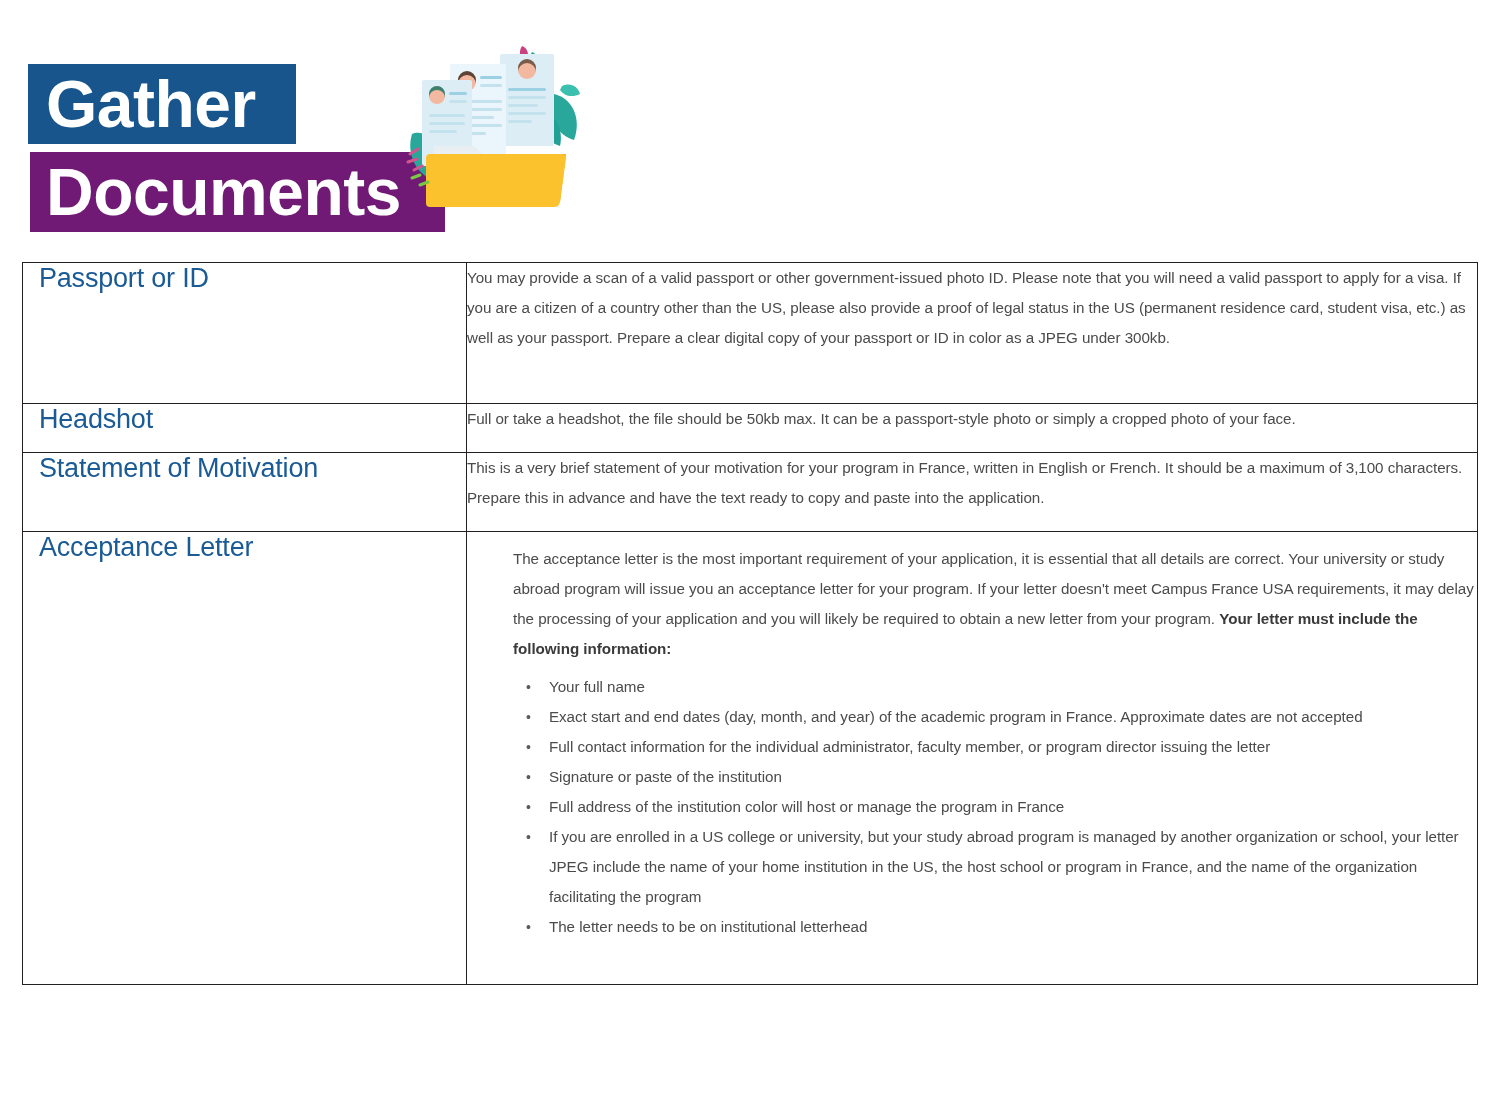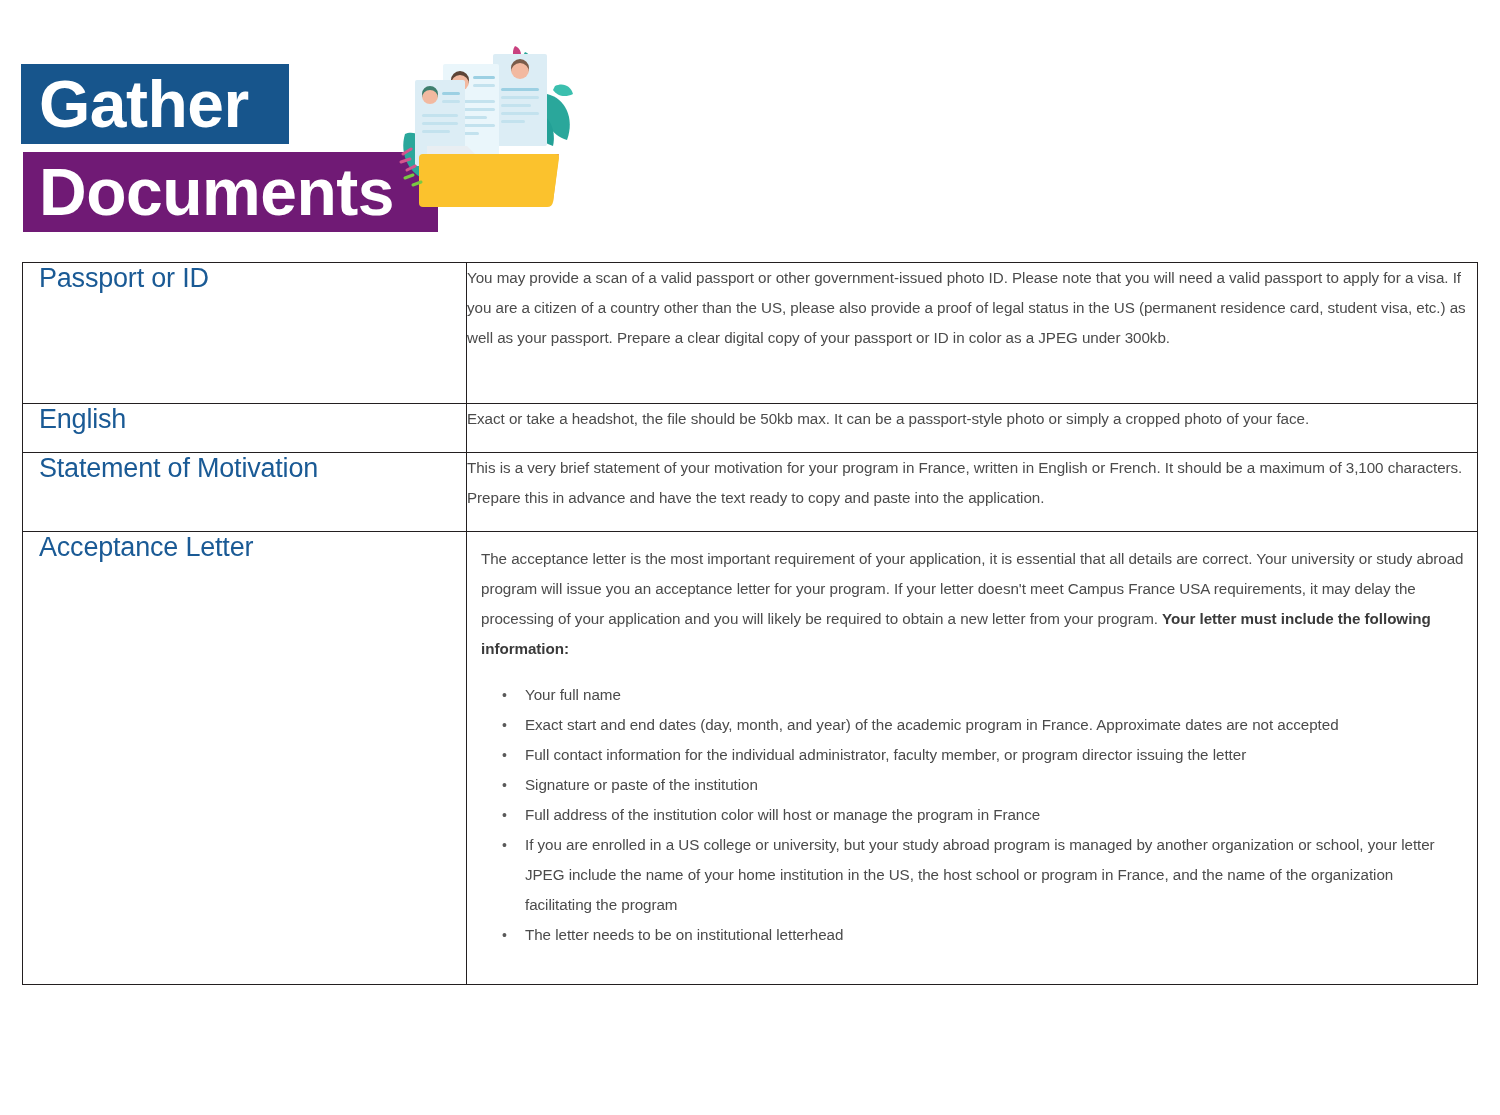--- a/index.html
+++ b/index.html
@@ -11,21 +11,21 @@
     width: 1500px;
     height: 1115px;
     position: relative;
     font-family: "Liberation Sans", sans-serif;
     -webkit-font-smoothing: antialiased;
   }
 
   
   #header {
     position: absolute;
-    left: 1px;
+    left: 8px;
     top: 0;
     width: 1492px;
     height: 250px;
   }
   .banner {
     position: absolute;
     display: flex;
     align-items: center;
     color: #ffffff;
     font-weight: bold;
@@ -96,26 +96,26 @@
     font-size: 15.2px;
     line-height: 30px;
     letter-spacing: -0.05px;
   }
   
   #row-passport td { height: 140px; }
   #row-headshot td { height: 48px; }
   #row-statement td { height: 78px; }
   #row-acceptance td { height: 440px; }
 
-  #row-acceptance .desc-cell { padding-left: 14px; padding-top: 12px; }
+  #row-acceptance .desc-cell { padding-left: 46px; padding-top: 12px; }
 
   .bold-lead { font-weight: bold; color: #3a3a3a; }
 
   ul.req-list {
-    margin: 16px;
+    margin: 8px;
     padding: 0;
     list-style: none;
   }
   ul.req-list li {
     position: relative;
     padding-left: 28px;
     color: #4b4b4b;
     font-size: 15.2px;
     line-height: 30px;
     letter-spacing: -0.05px;
@@ -218,24 +218,24 @@
       <td class="label-cell">
         <div class="row-title">Passport or ID</div>
       </td>
       <td class="desc-cell">
         <div class="desc-text">You may provide a scan of a valid passport or other government-issued photo ID. Please note that you will need a valid passport to apply for a visa. If you are a citizen of a country other than the US, please also provide a proof of legal status in the US (permanent residence card, student visa, etc.) as well as your passport. Prepare a clear digital copy of your passport or ID in color as a JPEG under 300kb.</div>
       </td>
     </tr>
 
     <tr id="row-headshot">
       <td class="label-cell">
-        <div class="row-title">English</div>
-      </td>
-      <td class="desc-cell">
-        <div class="desc-text">Exact or take a headshot, the file should be 50kb max. It can be a passport-style photo or simply a cropped photo of your face.</div>
+        <div class="row-title">Headshot</div>
+      </td>
+      <td class="desc-cell">
+        <div class="desc-text">Full or take a headshot, the file should be 50kb max. It can be a passport-style photo or simply a cropped photo of your face.</div>
       </td>
     </tr>
 
     <tr id="row-statement">
       <td class="label-cell">
         <div class="row-title">Statement of Motivation</div>
       </td>
       <td class="desc-cell">
         <div class="desc-text">This is a very brief statement of your motivation for your program in France, written in English or French. It should be a maximum of 3,100 characters. Prepare this in advance and have the text ready to copy and paste into the application.</div>
       </td>

